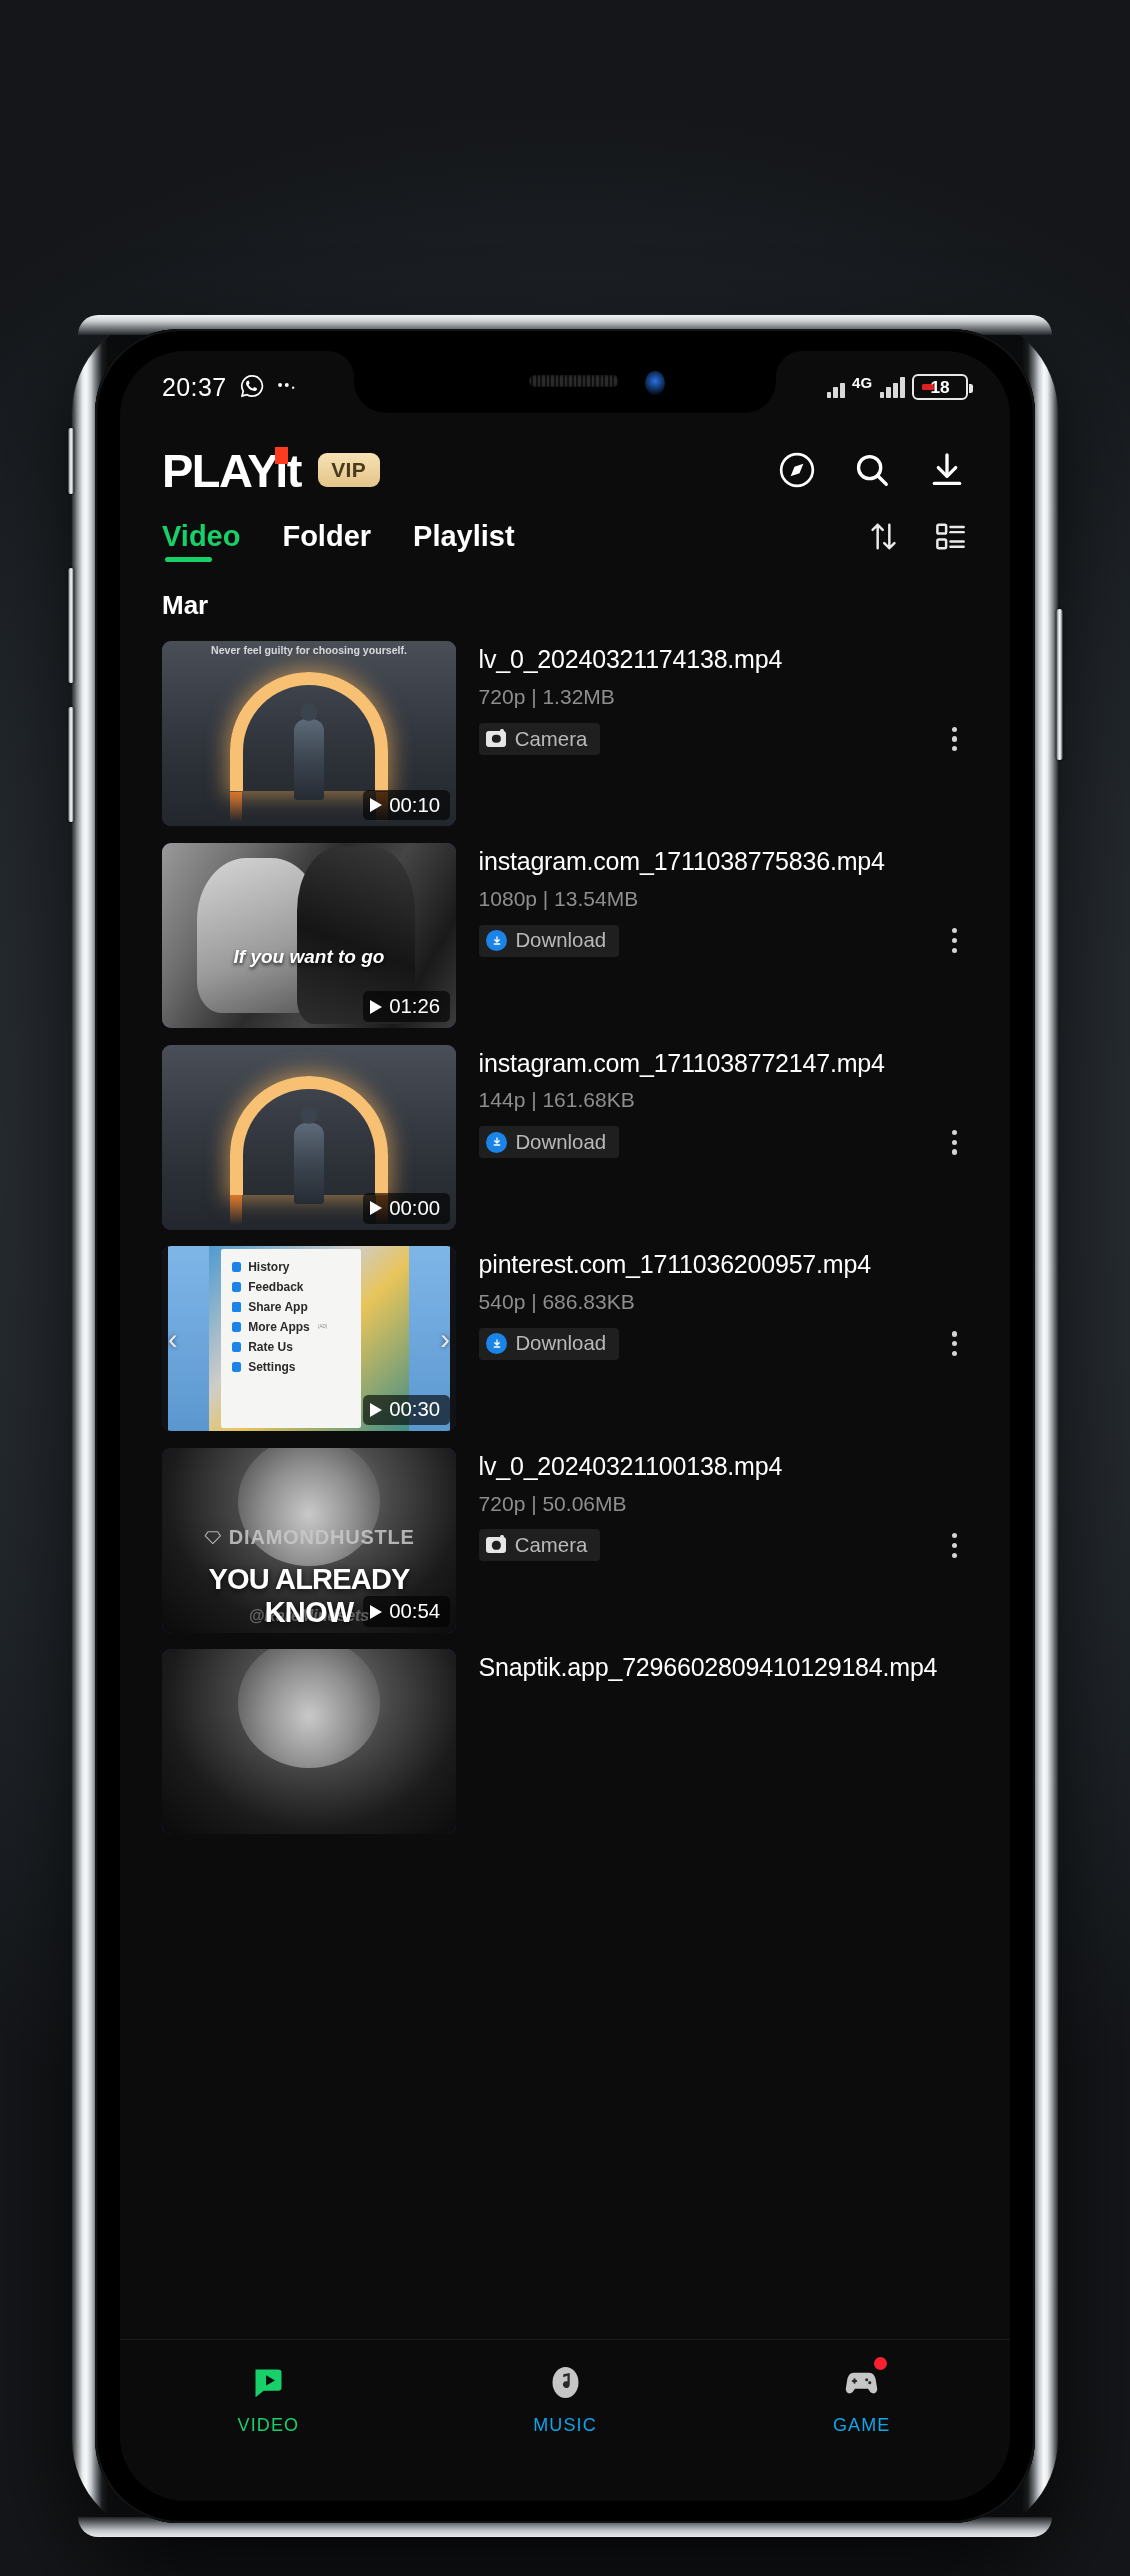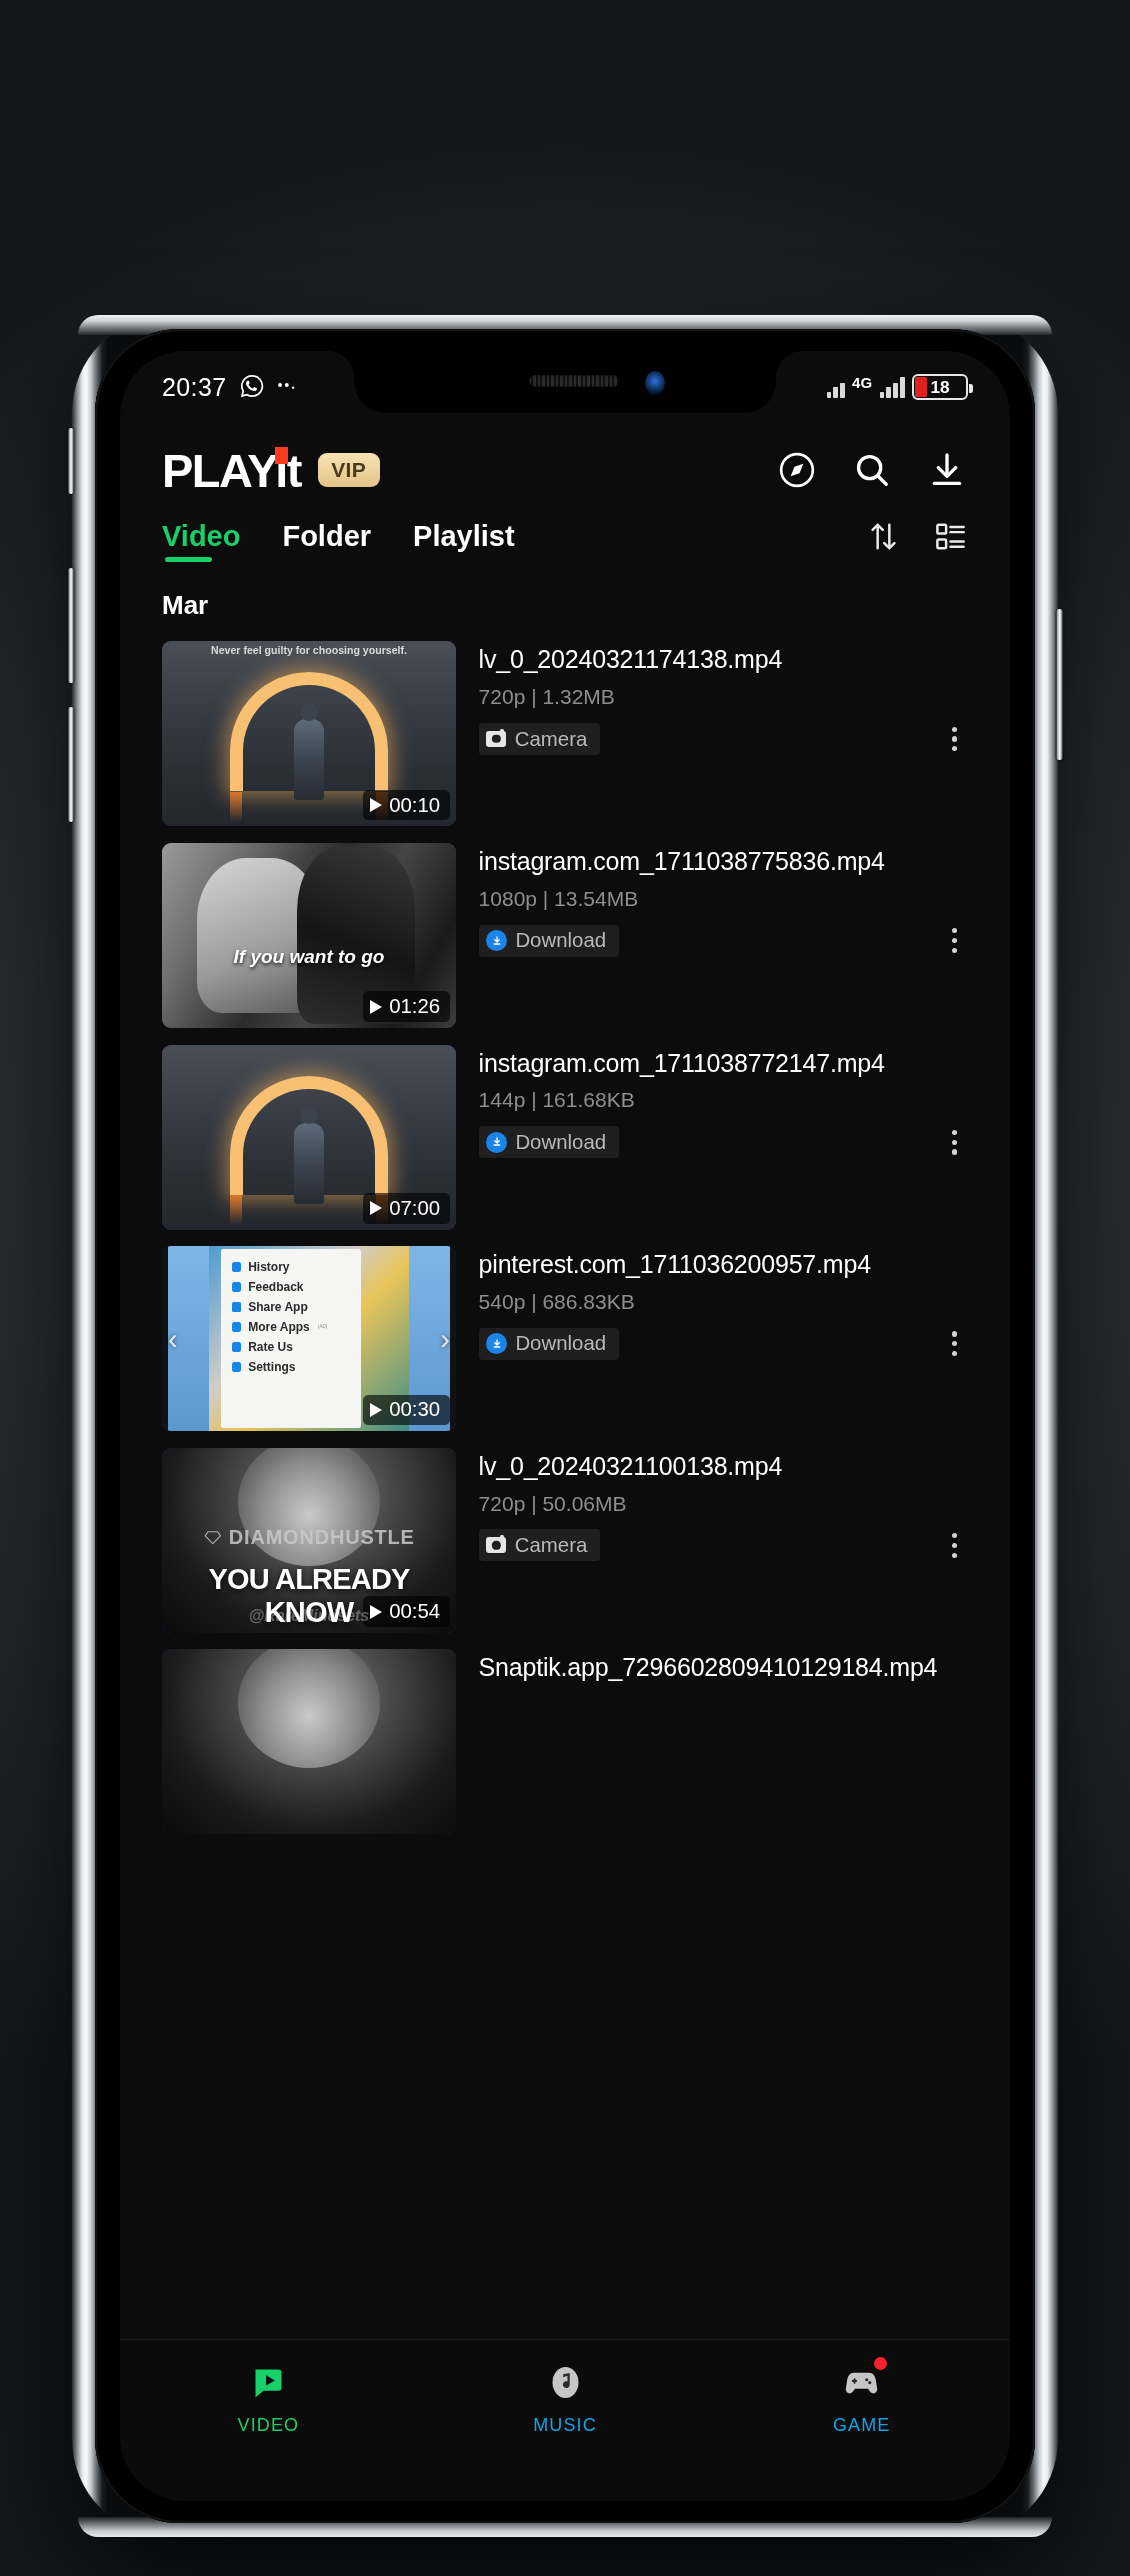--- a/index.html
+++ b/index.html
@@ -89,22 +89,22 @@
   #status-left{ display:flex; align-items:center; gap:12px; }
   #status-time{ font-size:25px; font-weight:400; letter-spacing:0.4px; }
   #status-right{ display:flex; align-items:center; gap:7.5px; }
   .sig-bars{ display:flex; align-items:flex-end; gap:2.3px; height:21px; }
   .sig-bars i{ display:block; width:4.5px; background:#d9d9d9; border-radius:0.8px; }
   .sig-bars i:nth-child(1){height:6px;}  .sig-bars i:nth-child(2){height:10.6px;}
   .sig-bars i:nth-child(3){height:15px;} .sig-bars i:nth-child(4){height:20.4px;}
   #net-type{ font-size:15px; font-weight:700; line-height:1; margin-bottom:9px; }
   #sim2{ display:flex; align-items:flex-end; gap:2.3px; }
   #battery{
-    display:flex; align-items:flex-start; border:2.3px solid #e8e8e8; border-radius:6px;
-    height:26px; width:56px; padding:1px; position:relative;
+    display:flex; align-items:center; border:2.3px solid #e8e8e8; border-radius:6px;
+    height:26px; width:56px; padding:8px; position:relative;
   }
   #battery::after{
     content:""; position:absolute; right:-6.8px; top:7.5px; width:3.8px; height:9px;
     background:#e8e8e8; border-radius:0 2.3px 2.3px 0;
   }
   #battery-fill{ width:12px; height:100%; background:#e02020; border-radius:1.5px; }
   #battery-text{ position:absolute; left:50%; transform:translateX(-50%); font-size:17.3px; font-weight:700; color:#fff; }
 
   
   #app{ position:absolute; inset:0; background:#0c0c0c; padding-top:72px; display:flex; flex-direction:column; }
@@ -443,21 +443,21 @@
             <div class="art-arch">
               <div class="arch"></div>
               <div class="refl">
                   <i></i>
                   <i></i>
                 </div>
               <div class="person"></div>
             </div>
             <div class="thumb-dur">
               <span class="play-tri"></span>
-              <span>07:00</span>
+              <span>00:00</span>
             </div>
           </div>
           <div class="meta">
             <div class="v-title">instagram.com_1711038772147.mp4</div>
             <div class="v-sub">144p | 161.68KB</div>
             <div class="v-tagrow">
               <div class="v-tag">
                 <span class="tag-ico-dl">
                   <svg width="12" height="12" viewBox="0 0 24 24">
                       <path d="M12 4v9M7.5 9.5L12 14l4.5-4.5" fill="none" stroke="#fff" stroke-width="2.6" stroke-linecap="round" stroke-linejoin="round"></path>

